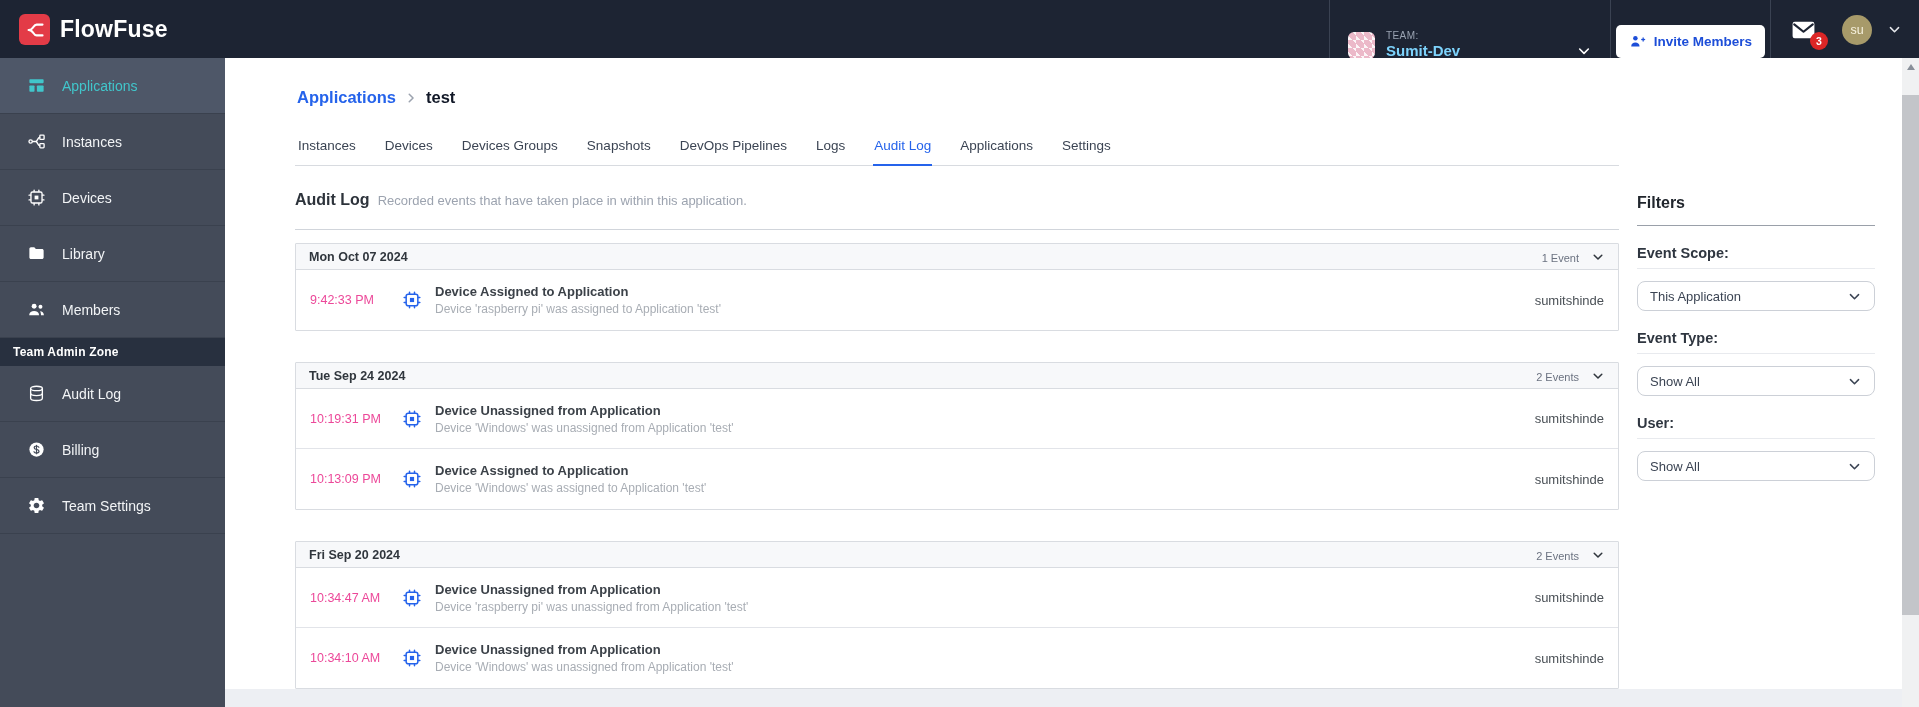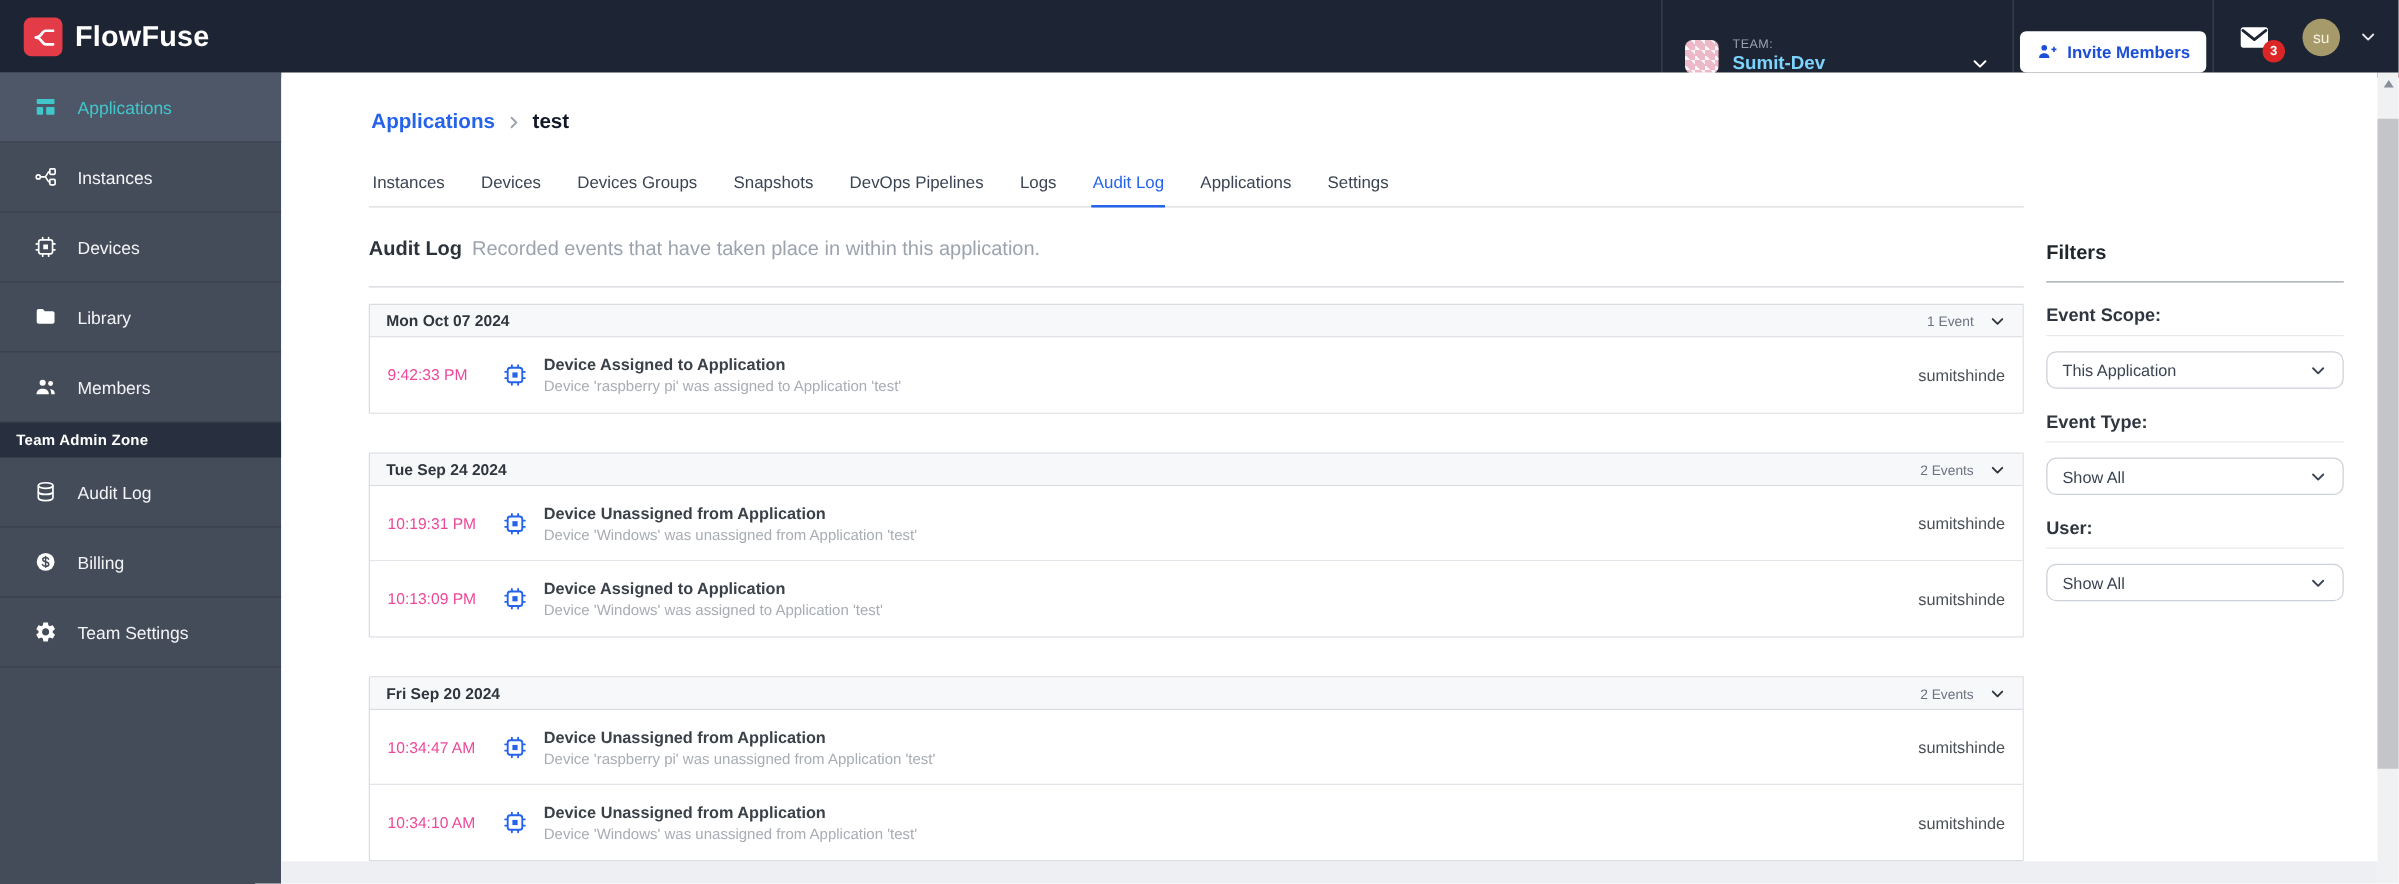--- a/index.html
+++ b/index.html
@@ -53,21 +53,21 @@
   .bc-link { color:#2563eb; font-weight:700; cursor:pointer; }
   .bc-current { color:#111827; font-weight:700; }
 
   .tabs { position:absolute; left:70px; top:72px; width:1324px; display:flex; gap:27px;
     border-bottom:1px solid #d8dbe0; padding:0 2px; }
   .tab { font-size:13.5px; color:#3b4453; padding:8px 1px 11px; cursor:pointer; border-bottom:2px solid transparent; margin-bottom:-1px; }
   .tab.active { color:#2563eb; border-bottom-color:#2563eb; }
 
   .page-head { position:absolute; left:70px; top:133px; display:flex; align-items:baseline; gap:8px; }
   .page-title { font-size:16px; font-weight:700; color:#2d333b; }
-  .page-sub { font-size:16px; color:#9ca3af; }
+  .page-sub { font-size:13px; color:#9ca3af; }
   .head-rule { position:absolute; left:70px; top:171px; width:1324px; height:1px; background:#d1d5db; }
 
   .list { position:absolute; left:70px; top:185px; width:1324px; }
   .group { margin-bottom:31px; border:1px solid #d9dce1; border-radius:1px; }
   .group-head { height:26px; background:#f7f8fa; border-bottom:1px solid #d9dce1;
     display:flex; align-items:center; padding:0 13px; cursor:pointer; }
   .group-date { font-size:12.5px; font-weight:700; color:#30363d; }
   .group-right { margin-left:auto; display:flex; align-items:flex-end; gap:12px; }
   .group-count { font-size:11px; color:#6b7280; }
   .event-row { height:60px; background:#fff; display:flex; align-items:center; border-bottom:1px solid #e2e4e9; }

